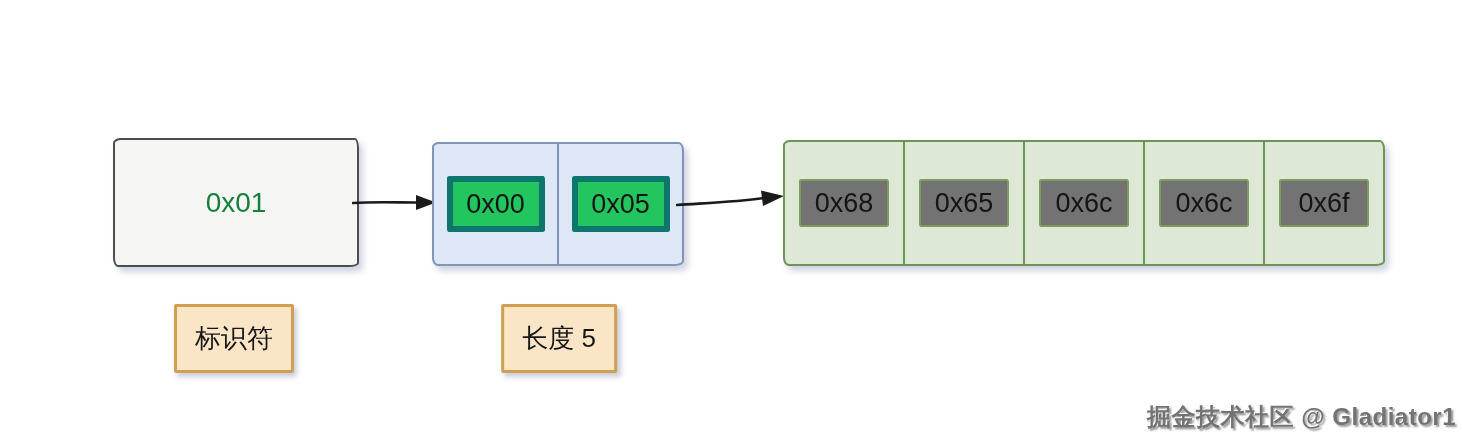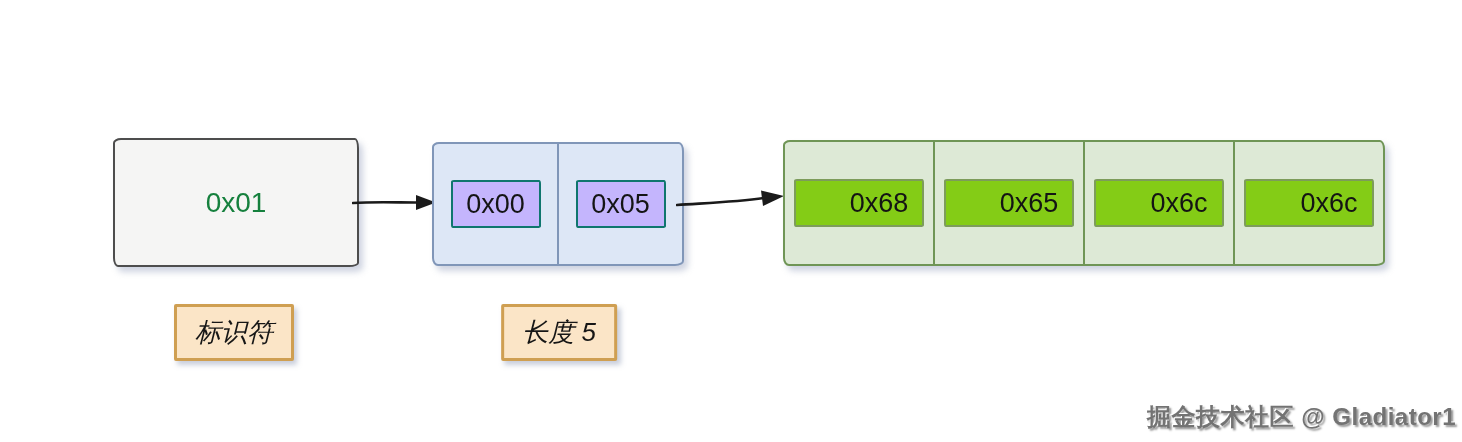--- a/index.html
+++ b/index.html
@@ -52,42 +52,42 @@
   }
   .group.blue .cell + .cell { border-left: 2px solid #8096b8; }
   .group.green .cell + .cell { border-left: 2px solid #6f9556; text-align: right; }
 
   .inner {
     width: 86px; height: 44px;
     display: flex; align-items: center; justify-content: center;
     font-size: 27px; color: #141414;
     border-radius: 3px 2px 4px 2px / 2px 4px 2px 3px;
   }
-  .group.blue .inner { border: 2px solid #0f766e; background: #c4b5fd; }
-  .group.green .inner { border: 2px solid #7d9c5b; background: #84cc16; padding-left: 40px; }
+  .group.blue .inner { border: 6px solid #0f766e; background: #22c55e; }
+  .group.green .inner { border: 2px solid #7d9c5b; background: #737373; }
 
   
   .arrow { position: absolute; }
   .arrow path { stroke: #1a1a1a; stroke-width: 2.6; fill: none; stroke-linecap: round; }
   .arrow polygon { fill: #1a1a1a; }
 
   
   .tag {
     position: absolute;
     top: 304px;
     transform: translateX(-50%);
     background: #fbe5c7;
     border: 3px solid #cf9f52;
     border-radius: 2px;
-    padding: 10px 18px;
+    padding: 16px 18px;
     font-size: 26px;
     color: #161616;
     white-space: nowrap;
     box-shadow: 3px 4px 5px rgba(150,160,185,0.5);
-    height: 31px; line-height: 31px; font-style: italic;
+    height: 31px; line-height: 31px;
   }
   .tag.t1 { left: 234px; }
   .tag.t2 { left: 559px; }
   .tag.t3 { left: 1086px; }
 
   
   .watermark {
     position: absolute;
     top: 401px; right: 6px;
     font-size: 24px;
@@ -144,20 +144,25 @@
     <div class="cell">
       <div class="inner">
         <span>0x6c</span>
       </div>
     </div>
     <div class="cell">
       <div class="inner">
         <span>0x6c</span>
       </div>
     </div>
+    <div class="cell">
+      <div class="inner">
+        <span>0x6f</span>
+      </div>
+    </div>
   </div>
 
   <div class="tag t1">标识符</div>
   <div class="tag t2">长度 5</div>
 
   <div class="watermark">掘金技术社区 @ Gladiator1</div>
 
 </div>
 
 </body></html>

